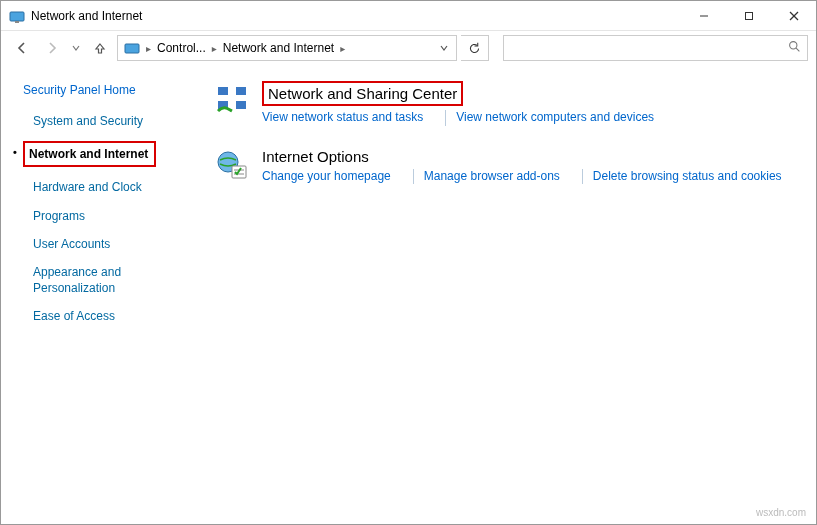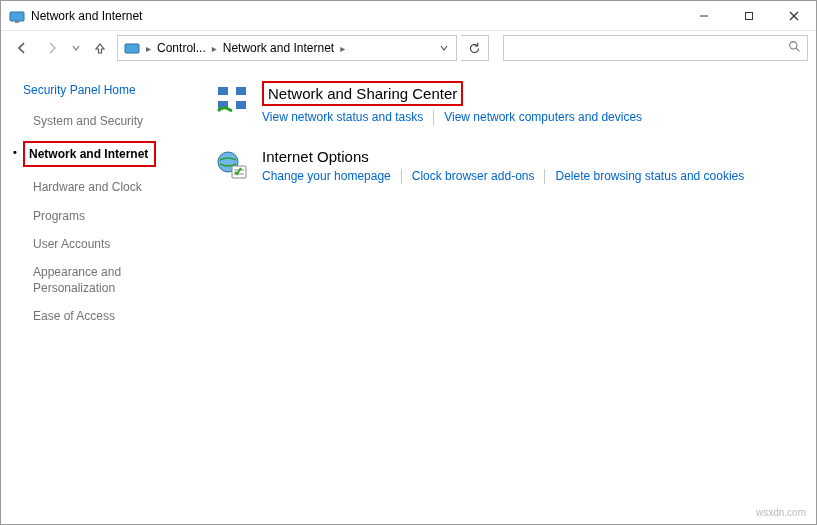--- a/index.html
+++ b/index.html
@@ -110,21 +110,21 @@
     width: 205px;
     padding: 18px 8px 0 22px;
     font-size: 12px;
   }
   .sidebar .home {
     color: #0066cc;
     margin-bottom: 16px;
     cursor: pointer;
   }
   .sidebar .cat {
-    color: #737373;
+    color: #0369a1;
     margin: 0 0 12px 10px;
     cursor: pointer;
     line-height: 1.35;
   }
   .sidebar .cat.active {
     color: #000;
     font-weight: 600;
     margin-left: 0;
     border: 2px solid #d80000;
     padding: 3px 6px 3px 4px;
@@ -163,21 +163,21 @@
     display: inline-block;
     cursor: pointer;
   }
   .section .heading.boxed {
     border: 2px solid #d80000;
     padding: 2px 4px;
   }
   .section .links {
     display: flex;
     flex-wrap: wrap;
-    gap: 0;
+    gap: 12px;
     font-size: 12px;
   }
   .section .links .lnk {
     color: #0066cc;
     cursor: pointer;
     padding: 0 10px;
     border-left: 1px solid #bcd;
     line-height: 1.3;
   }
   .section .links .lnk:first-child {
@@ -318,21 +318,21 @@
           <rect x="16" y="16" width="14" height="12" rx="1" fill="#fff" stroke="#888"></rect>
           <line x1="18" y1="20" x2="28" y2="20" stroke="#888"></line>
           <line x1="18" y1="24" x2="28" y2="24" stroke="#888"></line>
           <path d="M19 22 L21 24 L25 18" fill="none" stroke="#2aa22a" stroke-width="2"></path>
         </svg>
       </div>
       <div class="content">
         <div class="heading">Internet Options</div>
         <div class="links">
           <span class="lnk">Change your homepage</span>
-          <span class="lnk">Clock browser add-ons</span>
+          <span class="lnk">Manage browser add-ons</span>
           <span class="lnk">Delete browsing status and cookies</span>
         </div>
       </div>
     </div>
 
   </div>
 </div>
 
 <div class="watermark">wsxdn.com</div>
 

